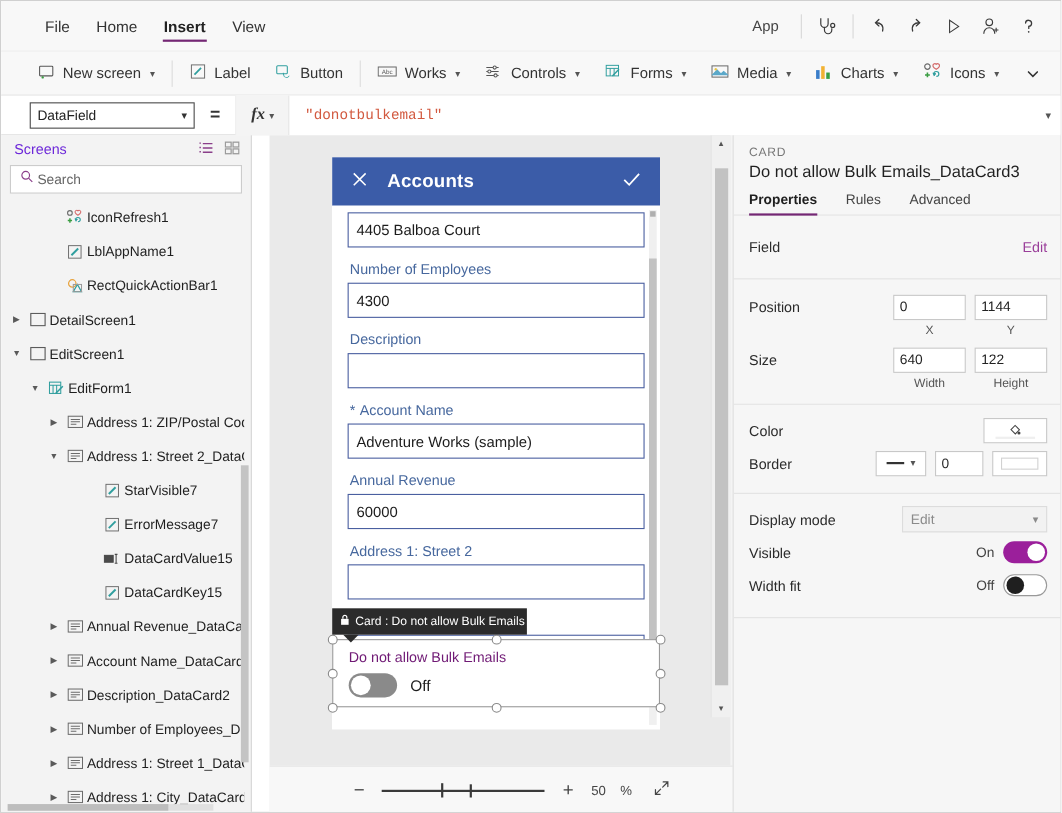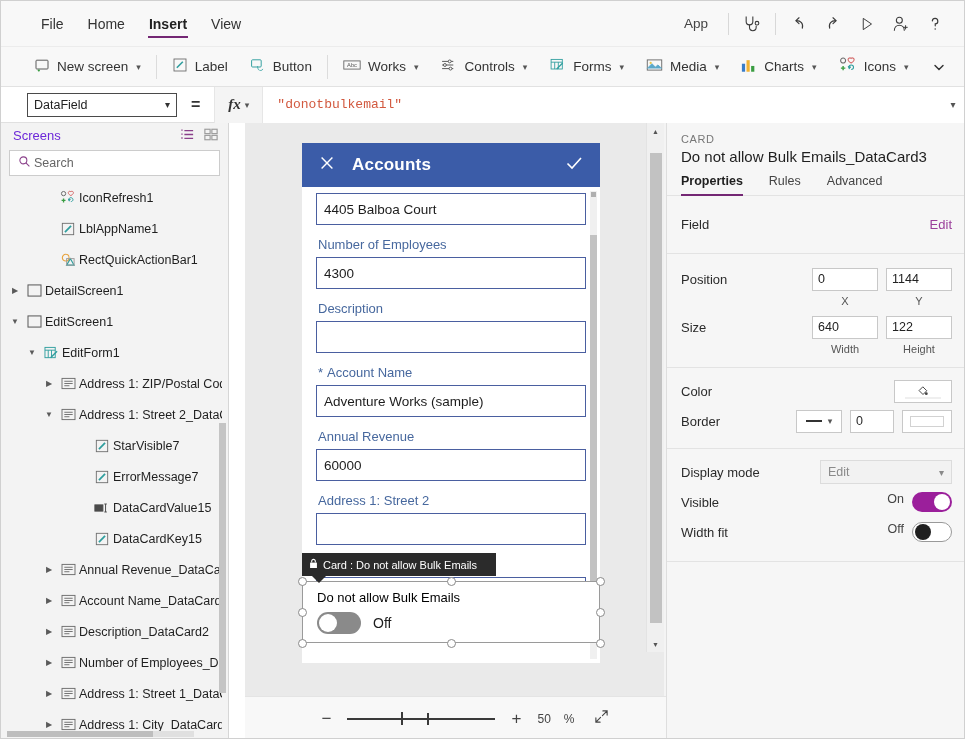--- a/index.html
+++ b/index.html
@@ -156,21 +156,21 @@
   .selcard {
     position: absolute; left: 0; top: 0; width: 100%;
     border: 1px solid #9a9a9a; background: #fff;
   }
   .handle {
     position: absolute; width: 9px; height: 9px; border-radius: 50%;
     background: #fff; border: 1px solid #8a8a8a; z-index: 5;
   }
   .tooltip {
     position: absolute; background: #2b2b2b; color: #fff; font-size: 11px;
-    padding: 5px 19px 5px 7px; display: flex; align-items: center; gap: 5px;
+    padding: 5px 2px 5px 7px; display: flex; align-items: center; gap: 5px;
     z-index: 9; white-space: nowrap;
   }
   .tooltip::after {
     content: ""; position: absolute; left: 10px; bottom: -7px;
     border-left: 7px solid transparent; border-right: 7px solid transparent;
     border-top: 7px solid #2b2b2b;
   }
   .toggle-off {
     width: 44px; height: 22px; border-radius: 11px; background: #8a8a8a;
     display: flex; align-items: center; padding: 0 2px; flex: none;
@@ -212,21 +212,21 @@
     font-size: 12.5px; color: #444; padding: 0 0 7px 0; margin-right: 26px;
     cursor: pointer; position: relative;
   }
   .rp-tab.active { font-weight: bold; color: #1f1f1f; }
   .rp-tab.active::after {
     content: ""; position: absolute; left: 0; right: 0; bottom: -1px; height: 2px; background: #742774;
   }
   .rp-sec { border-bottom: 1px solid #e3e3e3; padding: 8px 14px 12px 14px; }
   .rp-row { display: flex; align-items: center; min-height: 30px; }
   .rp-lbl { font-size: 13px; color: #2b2b2b; }
-  .rp-right { margin-left: auto; display: flex; align-items: flex-start; gap: 8px; }
+  .rp-right { margin-left: auto; display: flex; align-items: center; gap: 8px; }
   .linkbtn { color: #9a3f9a; font-size: 13px; cursor: pointer; }
   .nbox {
     width: 66px; height: 23px; border: 1px solid #c8c8c8; background: #fff;
     display: flex; align-items: center; padding: 0 5px; font-size: 12.5px; color: #222;
   }
   .sublbl { font-size: 11px; color: #555; text-align: center; width: 66px; }
   .subrow { display: flex; gap: 8px; margin-left: auto; margin-top: 1px; }
   .colorbtn {
     width: 58px; height: 23px; border: 1px solid #c8c8c8; background: #fff;
     display: flex; align-items: center; justify-content: center; cursor: pointer;
@@ -760,21 +760,21 @@
 
           <div class="form-vscroll">
             <div class="nub"></div>
             <i></i>
           </div>
         </div>
       </div>
 
       <div class="selcard" style="left:57px; top:458px; width:298px; height:62px;">
         <div style="padding:8px 14px 0 14px;">
-          <div style="font-size:13px;color:#000000;">Do not allow Bulk Emails</div>
+          <div style="font-size:13px;color:#701a75;">Do not allow Bulk Emails</div>
           <div style="display:flex;align-items:center;gap:12px;margin-top:7px;">
             <div class="toggle-off">
                 <div class="knob"></div>
               </div>
             <span style="font-size:14px;color:#1d1d1d;">Off</span>
           </div>
         </div>
       </div>
       <div class="handle" style="left:52.5px; top:453.5px;"></div>
       <div class="handle" style="left:201.5px; top:453.5px;"></div>

